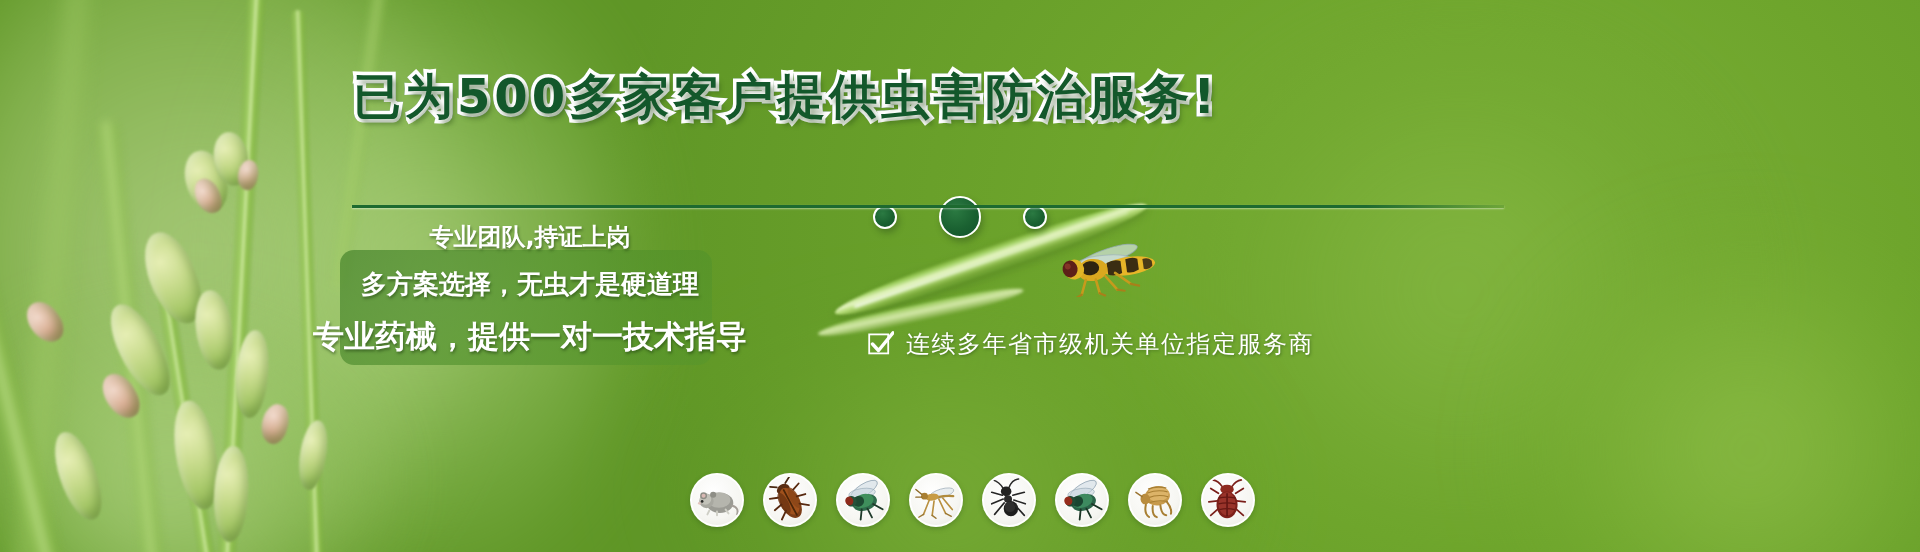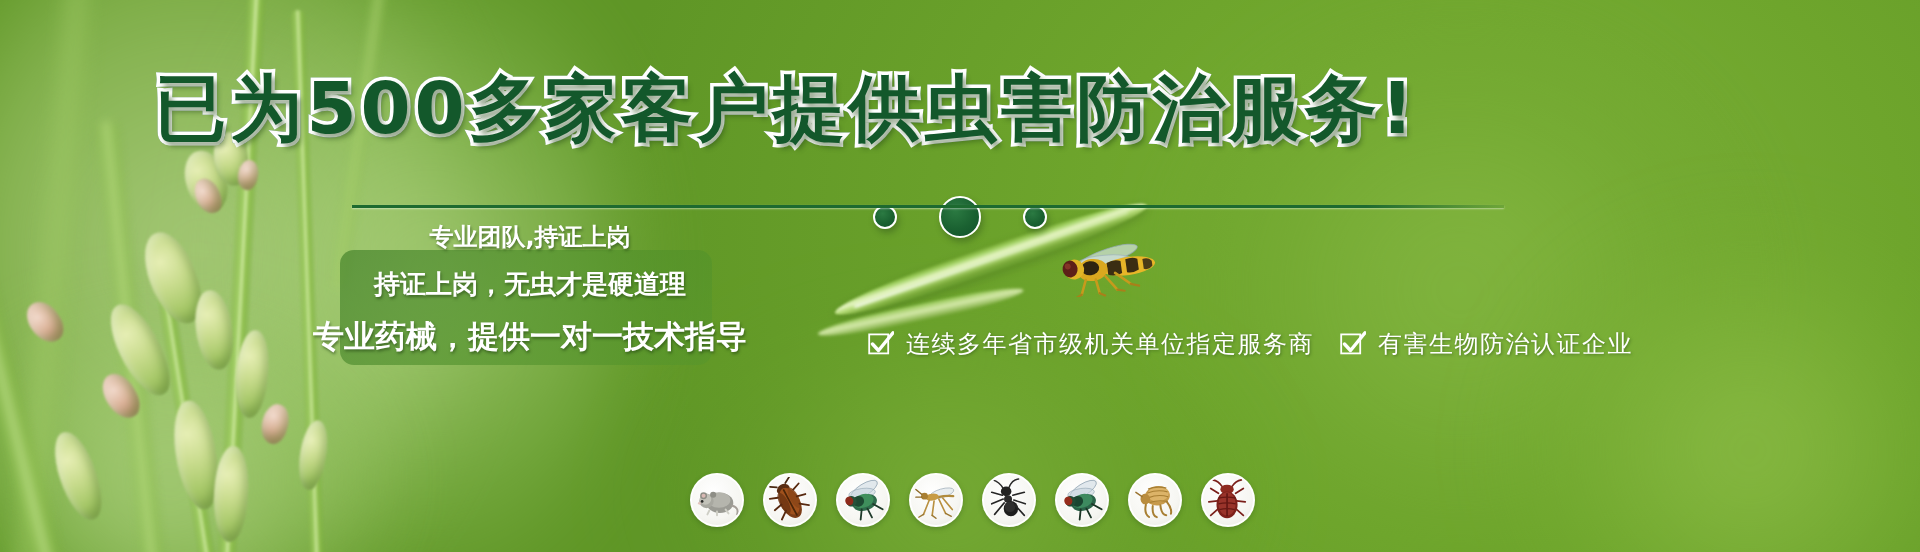--- a/index.html
+++ b/index.html
@@ -90,21 +90,21 @@
     background:linear-gradient(180deg,#96c855 0%,#dff0b6 45%,#79a93a 100%);
     filter:blur(1.4px); opacity:.92;
   }
 
   .hoverfly { position:absolute; left:1045px; top:243px; width:125px; height:54px; }
 
   
   #headline {
     position:absolute; left:0; top:72px; width:1572px;
     text-align:center;
-    font-size:72px; line-height:1;
+    font-size:48px; line-height:1;
     font-weight:bold;
     letter-spacing:4px;
     color:#13582b;
     font-family:"DejaVu Sans","Liberation Sans",sans-serif;
     -webkit-text-stroke:7px #ffffff;
     paint-order:stroke fill;
     text-shadow:4px 5px 5px rgba(35,70,20,.45);
     white-space:nowrap;
   }
   #headline .hl-inner{
@@ -157,21 +157,21 @@
     text-shadow:1px 2px 3px rgba(30,60,15,.55);
     font-family:"DejaVu Sans","Liberation Sans",sans-serif;
   }
   .promo-line.l1 { font-size:24px; letter-spacing:0px; }
   .promo-line.l2 { font-size:26px; letter-spacing:0px; }
   .promo-line.l3 { font-size:31px; letter-spacing:0px; }
 
   
   #check-list {
     position:absolute; left:868px; top:328px;
-    display:flex; gap:26px;
+    display:flex; flex-direction:column; gap:26px;
   }
   .check-item { display:flex; align-items:center; gap:12px; }
   .check-box { width:26px; height:26px; flex:0 0 26px; position:relative; }
   .check-label {
     color:#ffffff; font-size:24px; letter-spacing:1.5px;
     white-space:nowrap;
     text-shadow:1px 1px 3px rgba(35,70,20,.5);
     font-family:"DejaVu Sans","Liberation Sans",sans-serif;
   }
 
@@ -264,42 +264,33 @@
     <span class="dot s"></span>
     <span class="dot l"></span>
     <span class="dot s"></span>
   </div>
 
   <div id="divider"></div>
 
   <div id="promo-panel"></div>
   <div id="promo-lines">
     <div class="promo-line l1">专业团队,持证上岗</div>
-    <div class="promo-line l2">持证上岗，无虫才是硬道理</div>
+    <div class="promo-line l2">多方案选择，无虫才是硬道理</div>
     <div class="promo-line l3">专业药械，提供一对一技术指导</div>
   </div>
 
   <div id="check-list">
     <div class="check-item">
       <span class="check-box">
         <svg viewBox="0 0 26 26" width="26" height="26">
           <rect x="1.2" y="3.4" width="19" height="19" fill="none" stroke="#ffffff" stroke-width="1.8"></rect>
           <path d="M4.5 13 L10.5 19.5 L25 1.8" fill="none" stroke="#ffffff" stroke-width="3.4" stroke-linecap="round" stroke-linejoin="round"></path>
         </svg>
       </span>
       <span class="check-label">连续多年省市级机关单位指定服务商</span>
-    </div>
-    <div class="check-item">
-      <span class="check-box">
-        <svg viewBox="0 0 26 26" width="26" height="26">
-          <rect x="1.2" y="3.4" width="19" height="19" fill="none" stroke="#ffffff" stroke-width="1.8"></rect>
-          <path d="M4.5 13 L10.5 19.5 L25 1.8" fill="none" stroke="#ffffff" stroke-width="3.4" stroke-linecap="round" stroke-linejoin="round"></path>
-        </svg>
-      </span>
-      <span class="check-label">有害生物防治认证企业</span>
     </div>
   </div>
 
   <div id="pest-icons">
 
     <div class="pest" title="鼠">
       <svg viewBox="0 0 48 48" width="46" height="46">
         <ellipse cx="27" cy="27" rx="14" ry="10.5" fill="#9b9b94"></ellipse>
         <ellipse cx="26" cy="24" rx="12" ry="8" fill="#b5b5ad"></ellipse>
         <circle cx="13" cy="25" r="7.5" fill="#a8a8a0"></circle>

